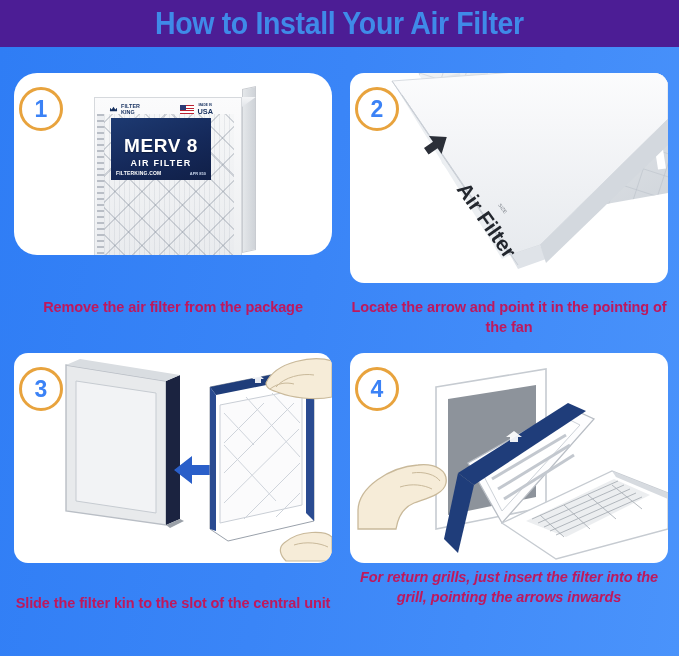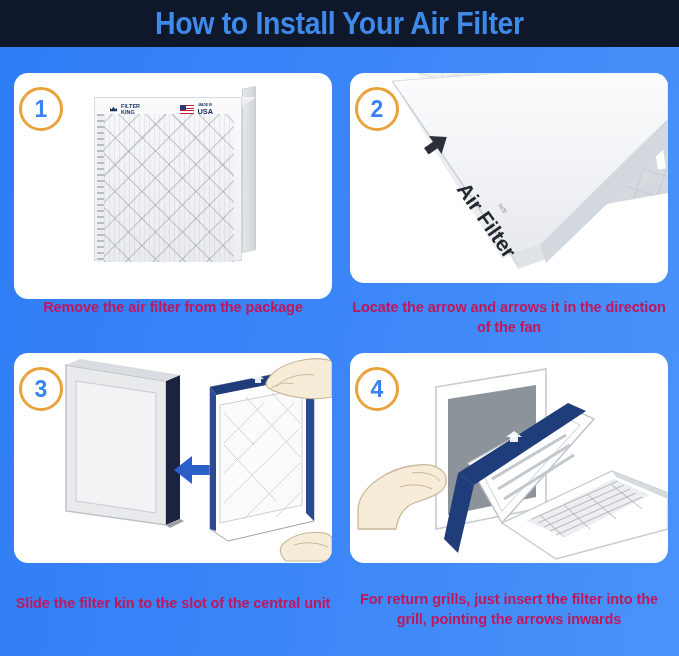--- a/index.html
+++ b/index.html
@@ -10,21 +10,21 @@
   }
   body {
     background: #ffffff;
     position: relative;
   }
 
   
   #title-band {
     position: absolute;
     left: 0; top: 0; width: 679px; height: 47px;
-    background: #0f172a;
+    background: #4c1d95;
     display: flex; align-items: center; justify-content: center;
   }
   #page-title {
     font-size: 31px;
     font-weight: bold;
     color: #3f8ae8;
     letter-spacing: -0.4px;
     transform: scaleX(0.92);
     white-space: nowrap;
   }
@@ -69,34 +69,34 @@
     text-align: center;
     color: #be185d;
     font-size: 14.5px;
     font-weight: bold;
     line-height: 20px;
     letter-spacing: -0.1px;
   }
 
   
   #step-1 { left: 14px; top: 26px; width: 318px; }
-  #step-1 .step-card { width: 318px; height: 226px; }
+  #step-1 .step-card { width: 318px; height: 182px; border-radius: 23px; }
   #step-1 .step-caption { top: 224px; }
 
   #step-2 { left: 350px; top: 26px; width: 318px; }
   #step-2 .step-card { width: 318px; height: 210px; }
   #step-2 .step-caption { top: 224px; }
 
   #step-3 { left: 14px; top: 306px; width: 318px; }
   #step-3 .step-card { width: 318px; height: 210px; }
   #step-3 .step-caption { top: 240px; }
 
   #step-4 { left: 350px; top: 306px; width: 318px; }
   #step-4 .step-card { width: 318px; height: 210px; }
-  #step-4 .step-caption { top: 236px; }
+  #step-4 .step-caption { top: 214px; font-style: italic; }
 
   .art { position: absolute; left: 0; top: 0; width: 100%; height: 100%; }
 
   
   .p1-filter {
     position: absolute;
     left: 80px; top: 16px;
     width: 162px; height: 172px;
   }
   .p1-body {
@@ -218,20 +218,28 @@
                 <div class="p1-brand">KING</div>
               </div>
               <div style="flex:1"></div>
               <div class="p1-flag"></div>
               <div>
                 <div class="p1-madein">MADE IN</div>
                 <div class="p1-usa">USA</div>
               </div>
             </div>
 
+            <div class="p1-label">
+              <div class="p1-merv">MERV 8</div>
+              <div class="p1-airfilter">AIR FILTER</div>
+              <div class="p1-footrow">
+                <div class="p1-url">FILTERKING.COM</div>
+                <div class="p1-apr">APR 850</div>
+              </div>
+            </div>
           </div>
         </div>
       </div>
     </div>
     <div class="step-badge">
       <span>1</span>
     </div>
     <div class="step-caption">Remove the air filter from the package</div>
   </div>
 
@@ -279,21 +287,21 @@
           </g>
 
           <text x="106" y="116" font-family="Liberation Sans, sans-serif" font-size="21" font-weight="bold" fill="#23272e" transform="rotate(55 106 116)">Air Filter</text>
           <text x="148" y="132" font-family="Liberation Sans, sans-serif" font-size="5" fill="#7d828a" transform="rotate(55 148 132)">SIZE</text>
         </svg>
       </div>
     </div>
     <div class="step-badge">
       <span>2</span>
     </div>
-    <div class="step-caption">Locate the arrow and arrows it in the direction of the fan</div>
+    <div class="step-caption">Locate the arrow and point it in the pointing of the fan</div>
   </div>
 
   <div class="step" id="step-3">
     <div class="step-card">
       <div class="art">
         <svg class="vec" viewBox="0 0 318 210">
 
           <g>
             <polygon points="52,12 152,28 152,172 52,158" fill="#e8eaec" stroke="#b9bec5" stroke-width="1.4"></polygon>
             <polygon points="62,28 142,40 142,160 62,148" fill="#f2f3f5" stroke="#c6cbd1" stroke-width="1"></polygon>

